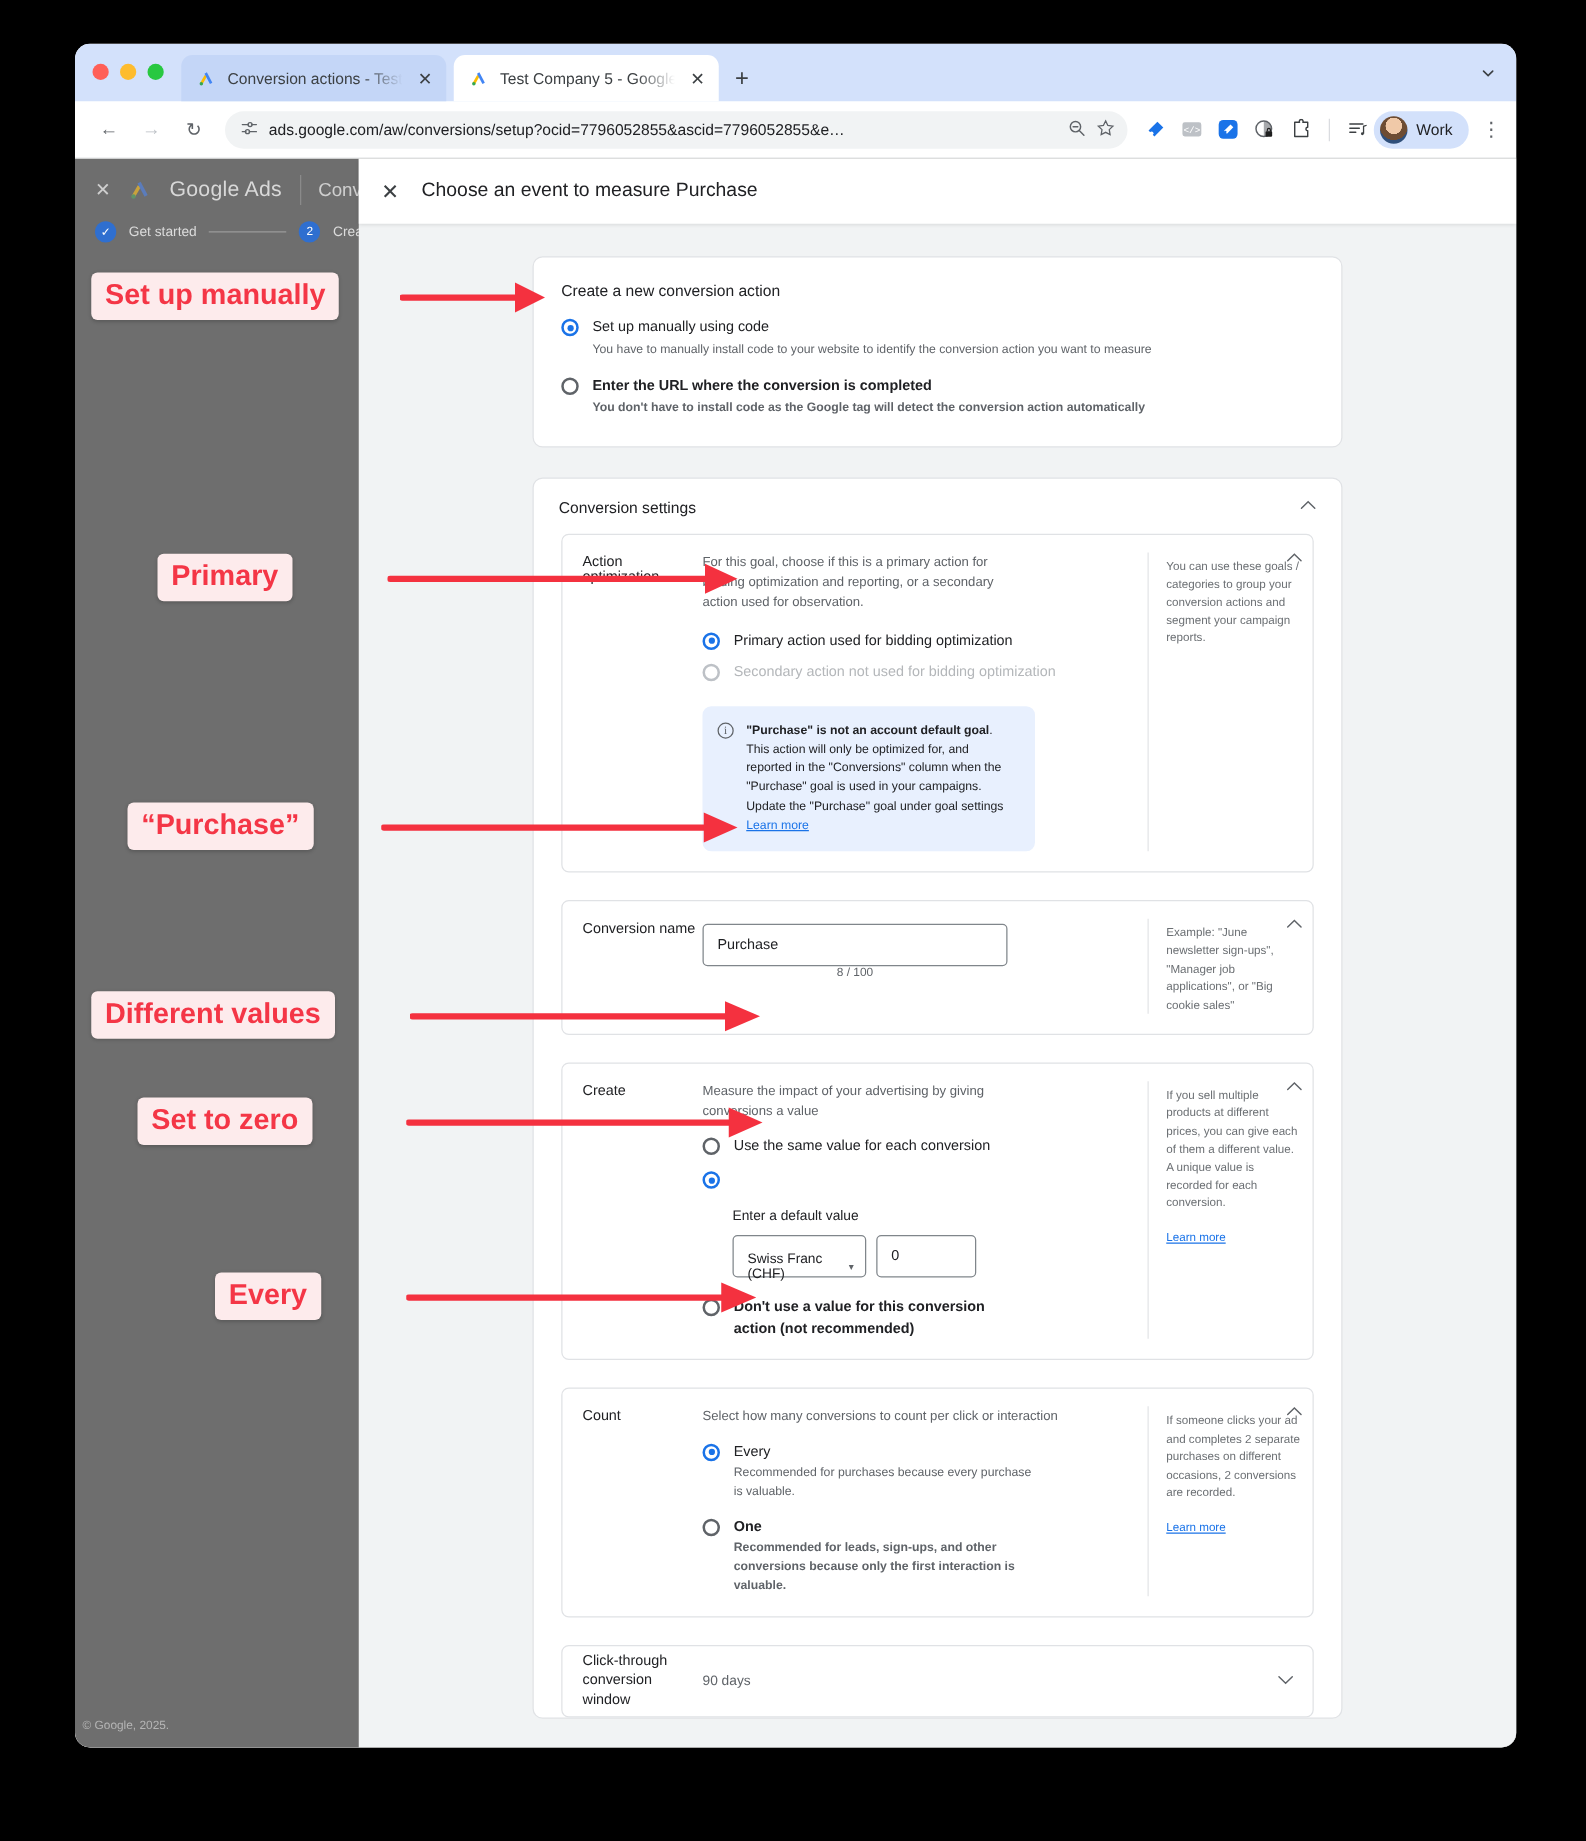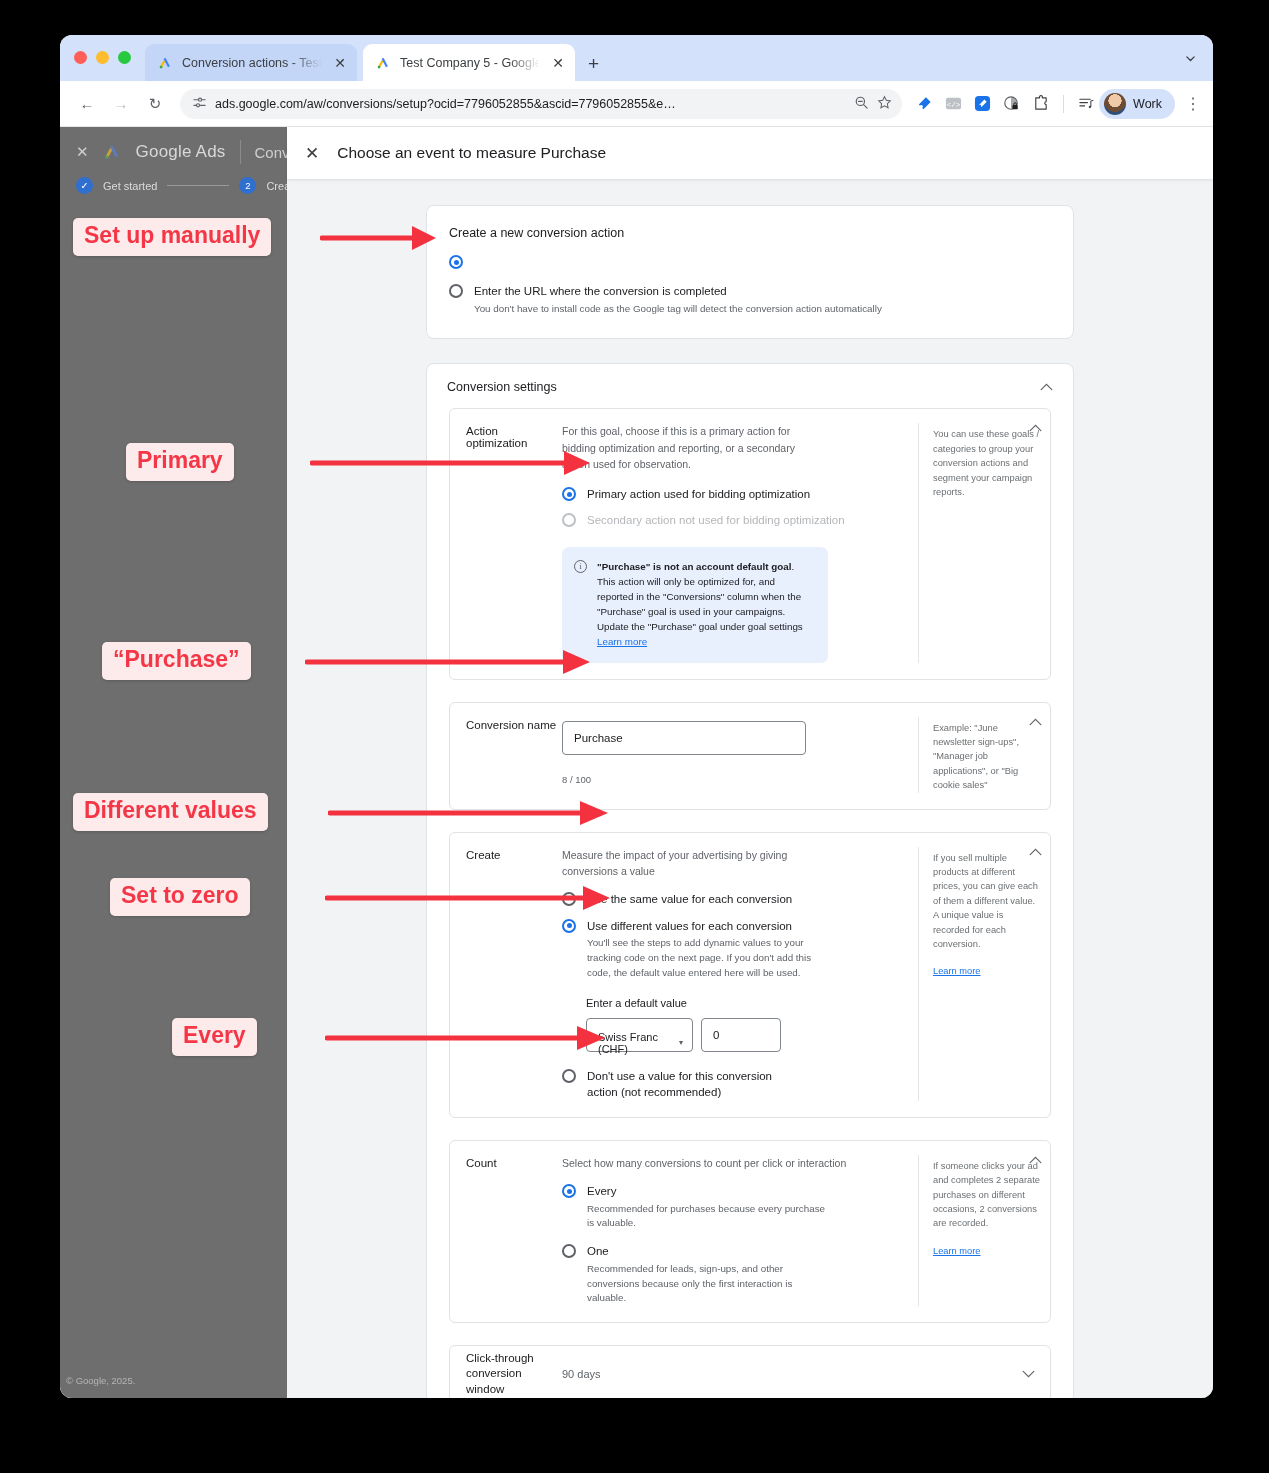--- a/index.html
+++ b/index.html
@@ -156,21 +156,21 @@
 
   .card {
     width: 648px; margin: 0 auto 24px auto;
     background: #fff; border: 1px solid #e0e2e5;
     border-radius: 8px;
   }
   .card.p1 { padding: 20px 22px 22px 22px; }
   .card-title { font-size: 12.5px; color: #202124; margin-bottom: 14px; }
 
   .radio-row { display: flex; gap: 11px; margin-bottom: 14px; align-items: flex-start; }
-  .radio-row:last-child { margin-bottom: 0; }
+  .radio-row:last-child { margin-bottom: 0; font-weight: bold; }
   .radio {
     width: 14px; height: 14px; border-radius: 50%;
     border: 2px solid #5f6368; flex: 0 0 auto; margin-top: 1px;
     position: relative; background: #fff;
   }
   .radio.sel { border-color: #1a73e8; }
   .radio.sel::after {
     content: ''; position: absolute; left: 2.5px; top: 2.5px;
     width: 5px; height: 5px; border-radius: 50%; background: #1a73e8;
   }
@@ -227,21 +227,21 @@
   .info-txt { font-size: 9.8px; color: #202124; line-height: 1.55; }
   .info-txt b { font-weight: bold; }
   .info-txt a { color: #1a73e8; }
 
   .textinput {
     width: 244px; height: 34px;
     border: 1px solid #80868b; border-radius: 4px;
     display: flex; align-items: center; padding: 0 11px;
     font-size: 11.5px; color: #202124;
   }
-  .counter { font-size: 9.5px; color: #5f6368; text-align: left; width: 244px; margin-top: 19px; }
+  .counter { font-size: 9.5px; color: #5f6368; text-align: center; width: 244px; margin-top: 0; }
 
   .subhead { font-size: 11px; color: #202124; margin: 16px 0 9px 24px; }
   .valrow { display: flex; gap: 8px; margin-left: 24px; margin-bottom: 16px; }
   .selectbox {
     width: 107px; height: 34px;
     border: 1px solid #80868b; border-radius: 4px;
     display: flex; align-items: center; justify-content: flex-start;
     padding: 16px 9px 0 11px; font-size: 11px; color: #202124;
   }
   .numbox {
@@ -435,20 +435,24 @@
         <span class="ov-title">Choose an event to measure Purchase</span>
       </div>
 
       <div class="ov-scroll">
 
         <div class="card p1">
           <div class="card-title">Create a new conversion action</div>
 
           <div class="radio-row">
             <span class="radio sel"></span>
+            <div>
+              <div class="rlabel">Set up manually using code</div>
+              <div class="rdesc">You have to manually install code to your website to identify the conversion action you want to measure</div>
+            </div>
           </div>
 
           <div class="radio-row">
             <span class="radio"></span>
             <div>
               <div class="rlabel">Enter the URL where the conversion is completed</div>
               <div class="rdesc">You don't have to install code as the Google tag will detect the conversion action automatically</div>
             </div>
           </div>
         </div>
@@ -517,24 +521,20 @@
             <div class="sect-main">
               <div class="helptext" style="max-width:266px;margin-bottom:12px">Measure the impact of your advertising by giving conversions a value</div>
 
               <div class="radio-row" style="margin-bottom:10px">
                 <span class="radio"></span>
                 <div class="rlabel">Use the same value for each conversion</div>
               </div>
 
               <div class="radio-row" style="margin-bottom:0">
                 <span class="radio sel"></span>
-                <div style="max-width:244px">
-                  <div class="rlabel">Use different values for each conversion</div>
-                  <div class="rdesc">You'll see the steps to add dynamic values to your tracking code on the next page. If you don't add this code, the default value entered here will be used.</div>
-                </div>
               </div>
 
               <div class="subhead">Enter a default value</div>
               <div class="valrow">
                 <div class="selectbox">
                   <span>Swiss Franc (CHF)</span>
                   <span class="caret">▾</span>
                 </div>
                 <div class="numbox">
                   <span>0</span>

